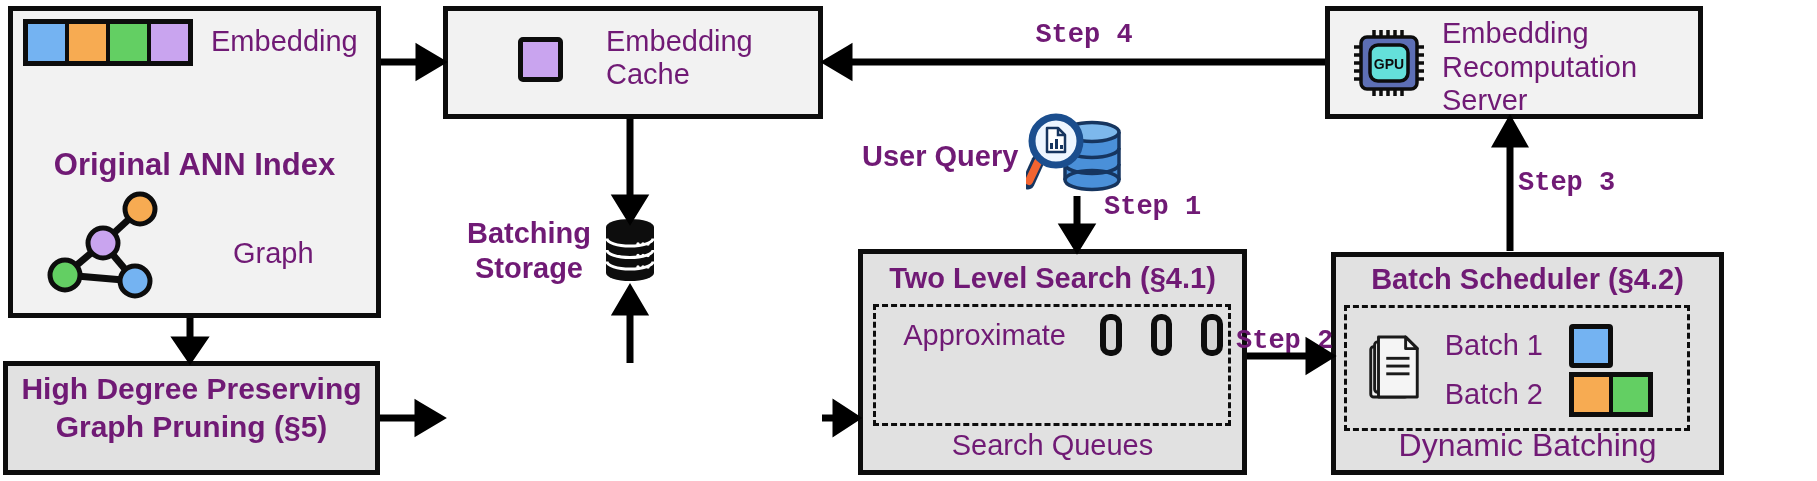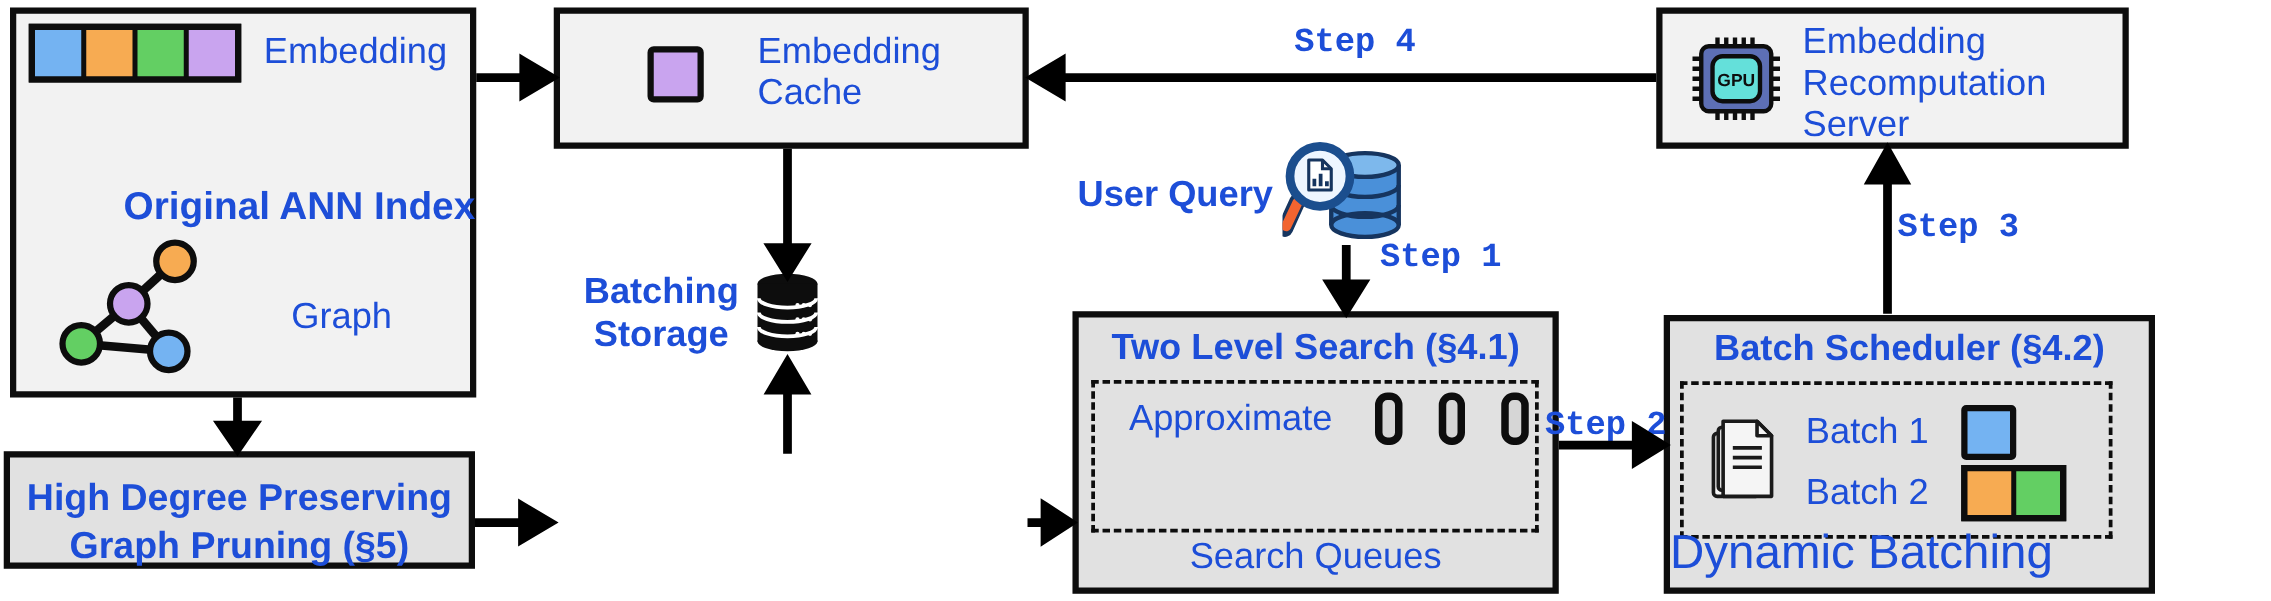--- a/index.html
+++ b/index.html
@@ -1,37 +1,37 @@
 <!DOCTYPE html>
 <html><head>
 <meta charset="utf-8">
 <style>
   html,body{margin:0;padding:0;background:#ffffff;}
   .canvas{position:relative;width:1817px;height:481px;background:#ffffff;
-          font-family:"Liberation Sans",sans-serif;color:#1d4ed8;overflow:hidden;}
+          font-family:"Liberation Sans",sans-serif;color:#701a75;overflow:hidden;}
   .box{position:absolute;background:#f2f2f2;border:5px solid #0d0d0d;box-sizing:border-box;}
   .box.gray{background:#e1e1e1;}
   .abs{position:absolute;}
   .lbl{position:absolute;font-size:29px;white-space:nowrap;line-height:1.15;}
   .bold{font-weight:bold;}
   .center{text-align:center;}
   .stack span{display:block;}
 
   
   #ann-box{left:8px;top:6px;width:373px;height:312px;}
   .embed-vector{position:absolute;left:10px;top:8px;display:flex;gap:4px;
                 background:#0d0d0d;border:5px solid #0d0d0d;}
   .embed-cell{width:37px;height:37px;}
-  #ann-title{left:16px;top:136px;width:100%;font-size:31px;padding-left:29px;}
+  #ann-title{left:0;top:136px;width:100%;font-size:31px;}
   #ann-embed-label{left:198px;top:14px;}
   #ann-graph-label{left:220px;top:226px;}
 
   
-  #pruning-box{left:3px;top:361px;width:377px;height:94px;font-weight:bold;
-               font-size:30px;text-align:center;padding-top:14px;line-height:1.25;}
+  #pruning-box{left:3px;top:361px;width:377px;height:114px;font-weight:bold;
+               font-size:30px;text-align:center;padding-top:4px;line-height:1.25;}
 
   
   #cache-box{left:443px;top:6px;width:380px;height:113px;}
   .cache-square{position:absolute;left:70px;top:26px;width:35px;height:35px;
                 border:5px solid #0d0d0d;border-radius:5px;}
   #cache-label{left:158px;top:14px;}
 
   
   #storage-label{left:462px;top:216px;width:134px;text-align:center;font-weight:bold;white-space:normal;line-height:1.22;}
   #storage-icon{left:604px;top:218px;}
@@ -58,21 +58,21 @@
   
   #batch-box{left:1331px;top:252px;width:393px;height:223px;}
   #batch-title{left:0;top:6px;width:100%;font-weight:bold;text-align:center;}
   #batch-dashed{left:8px;top:48px;width:340px;height:120px;display:flex;align-items:center;}
   #batch-rows{flex:1;display:flex;flex-direction:column;justify-content:center;}
   .batch-row{display:flex;align-items:center;margin-top:4px;}
   .batch-row .rlabel{flex:0 0 118px;text-align:right;margin-right:26px;font-size:29px;}
   .sq{box-sizing:border-box;border:5px solid #0d0d0d;border-radius:4px;width:44px;height:44px;}
   .sq-pair{display:flex;gap:4px;border:5px solid #0d0d0d;background:#0d0d0d;}
   .sq-pair .cell{width:35px;height:35px;}
-  #batch-caption{left:0;bottom:6px;width:100%;text-align:left;font-size:38px;position:absolute;}
+  #batch-caption{left:0;bottom:6px;width:100%;text-align:center;font-size:32px;position:absolute;}
   #docs-icon{margin-left:16px;flex:0 0 auto;}
 
   
   #server-box{left:1325px;top:6px;width:378px;height:113px;}
   #server-label{left:112px;top:6px;line-height:1.16;}
   #gpu-icon{left:20px;top:16px;position:absolute;}
 
   
   .step{position:absolute;font-weight:bold;font-size:27px;white-space:nowrap;font-family:Liberation Mono, monospace;}
   #step1{left:1104px;top:192px;}

